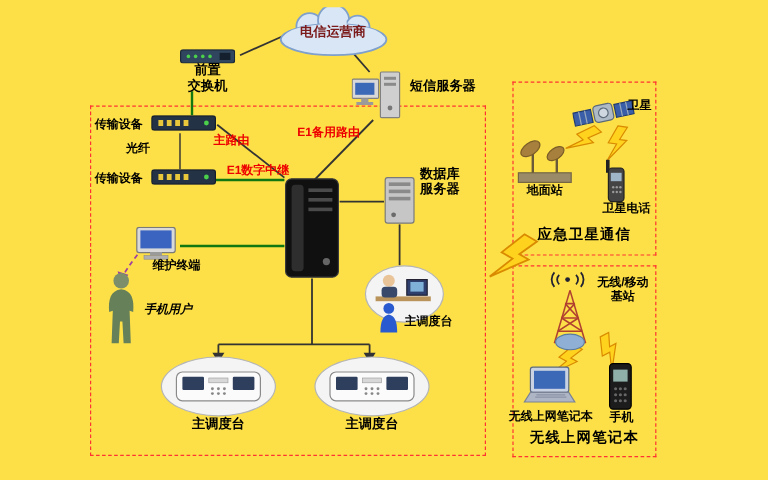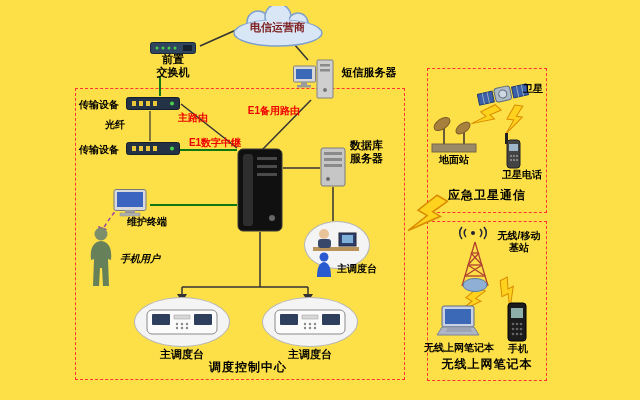--- a/index.html
+++ b/index.html
@@ -230,21 +230,20 @@
           <circle cx="36" cy="15" r="1.2"></circle>
           <circle cx="41" cy="15" r="1.2"></circle>
           <circle cx="31" cy="19" r="1.2"></circle>
           <circle cx="36" cy="19" r="1.2"></circle>
           <circle cx="41" cy="19" r="1.2"></circle>
         </g>
     </svg>
   </div>
   <div class="lbl" style="left:280px; top:348px; width:60px;">主调度台</div>
 
-  <div class="lbl title" style="left:200px; top:360px; width:96px;">调度控制中心</div>
 
   <div class="icon" style="left:477px; top:78px;">
     <svg width="52" height="34">
       <g transform="rotate(-12 26 17)">
         <rect x="1" y="11" width="15" height="11" fill="#3a5fa8" stroke="#223c70"></rect>
         <line x1="6" y1="11" x2="6" y2="22" stroke="#9ab"></line>
           <line x1="11" y1="11" x2="11" y2="22" stroke="#9ab"></line>
         <rect x="36" y="11" width="15" height="11" fill="#3a5fa8" stroke="#223c70"></rect>
         <line x1="41" y1="11" x2="41" y2="22" stroke="#9ab"></line>
           <line x1="46" y1="11" x2="46" y2="22" stroke="#9ab"></line>

